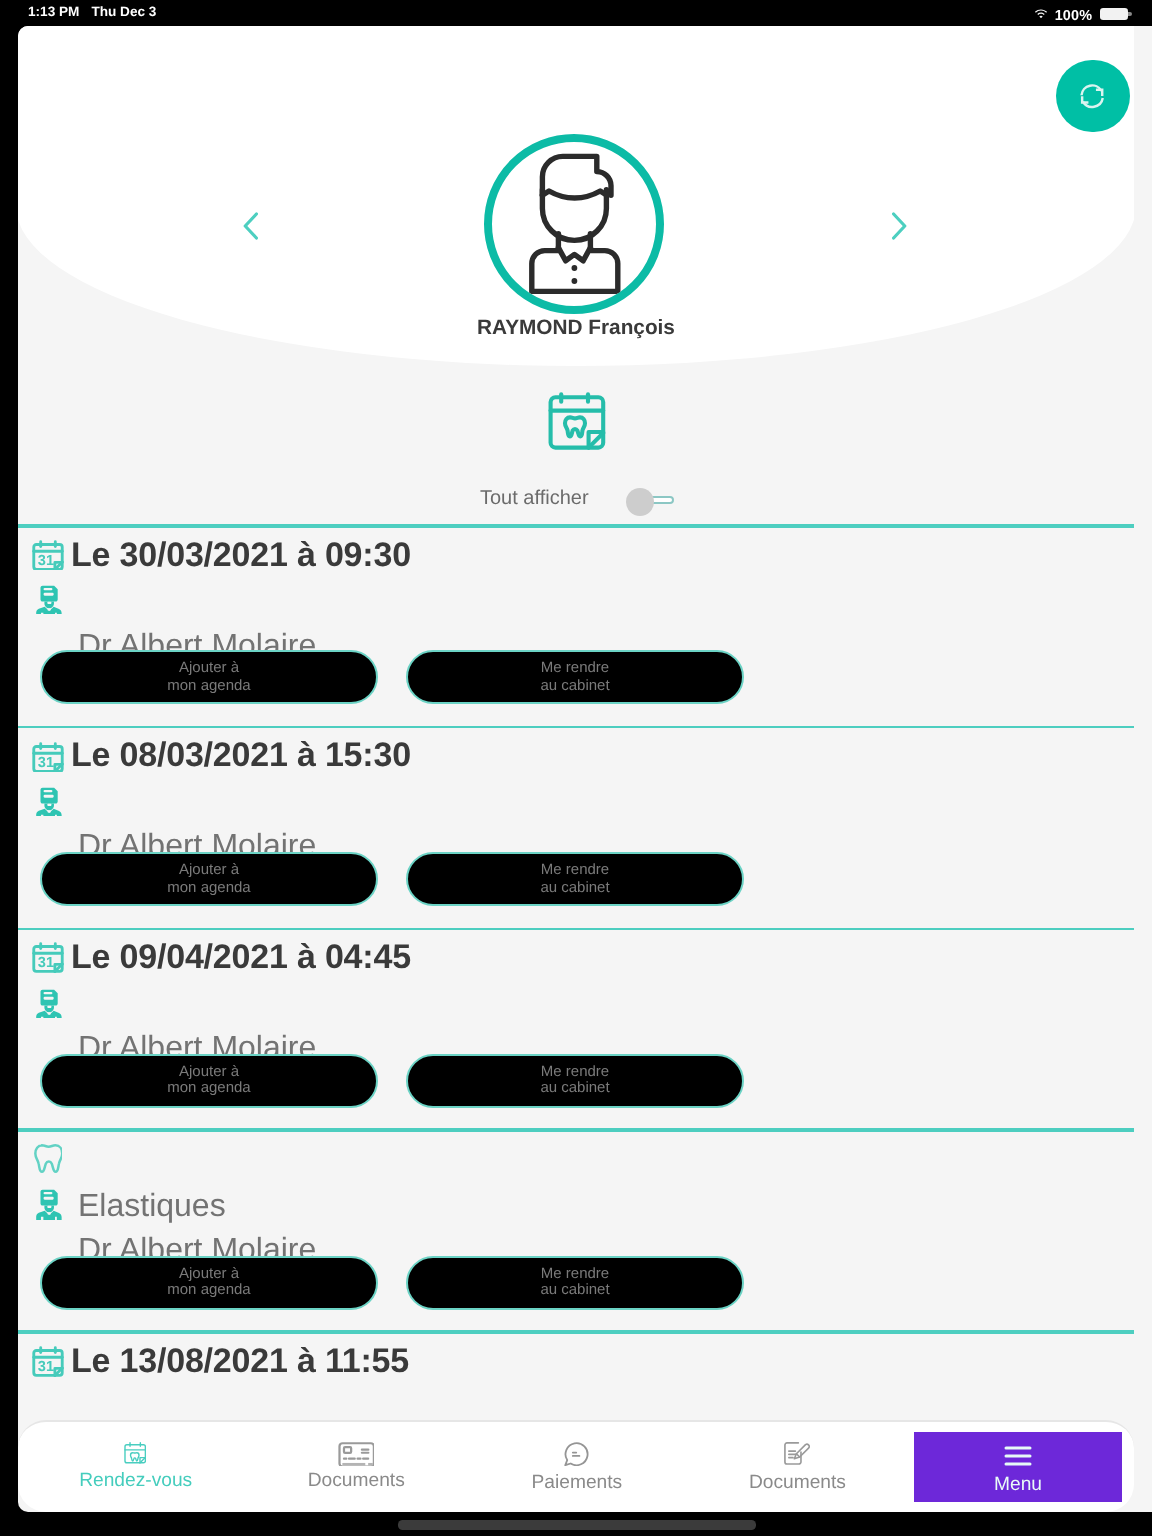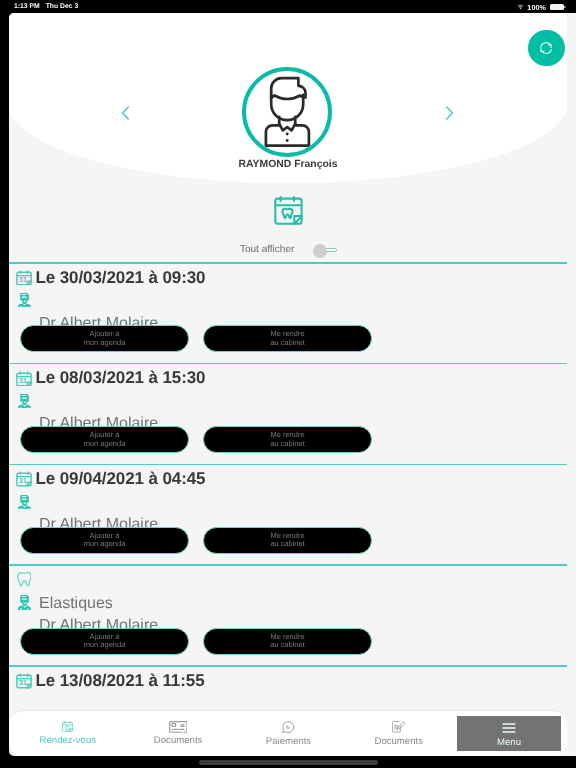--- a/index.html
+++ b/index.html
@@ -71,21 +71,21 @@
   .btn + .btn{margin-left:14px;}
 
   
   .tabbar{position:absolute;left:0;bottom:0;width:558px;height:46px;background:#fff;
           border-top:1px solid #e6e6e6;display:flex;box-sizing:border-box;padding-left:3.7px;border-radius:14px;}
   .tab{width:110.3px;position:relative;display:flex;flex-direction:column;align-items:center;
        justify-content:flex-start;padding-top:10.2px;box-sizing:border-box;
        font-size:9.6px;color:#8a8a8a;}
   .tab span{margin-top:3.3px;line-height:10px;}
   .tab.active{color:#45cdbd;}
-  .tab.menu{background:#737373;color:#e9fbf7;align-self:center;height:35.2px;width:104.5px;
+  .tab.menu{background:#6d28d9;color:#e9fbf7;align-self:center;height:35.2px;width:104.5px;
             justify-content:flex-start;padding-top:5px;margin-left:2.9px;}
 
   .homebar{position:absolute;left:199px;top:760px;width:179px;height:4.6px;
            border-radius:2.3px;background:#3b3b3b;}
 </style>
 </head>
 <body>
 
 <div id="frame">
 

